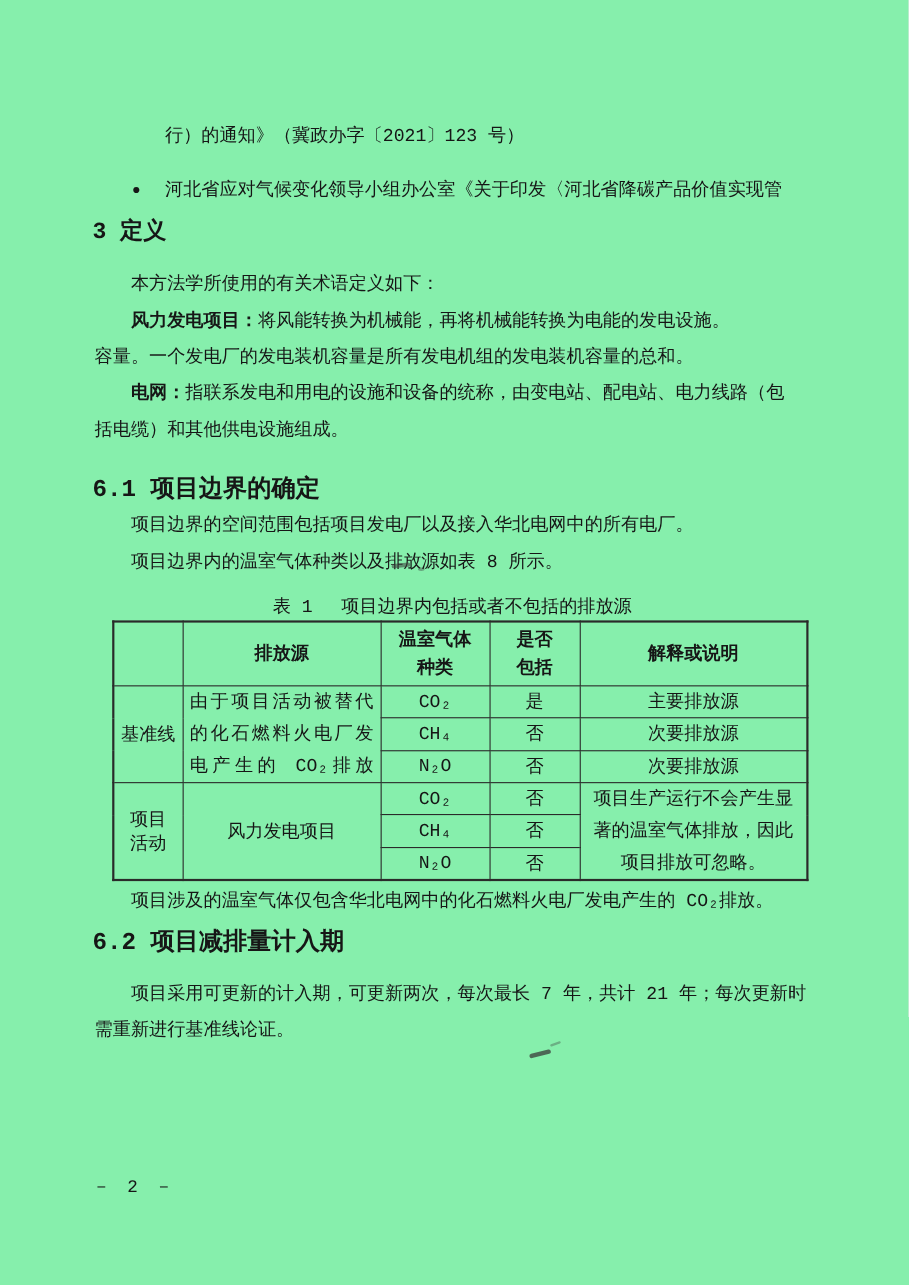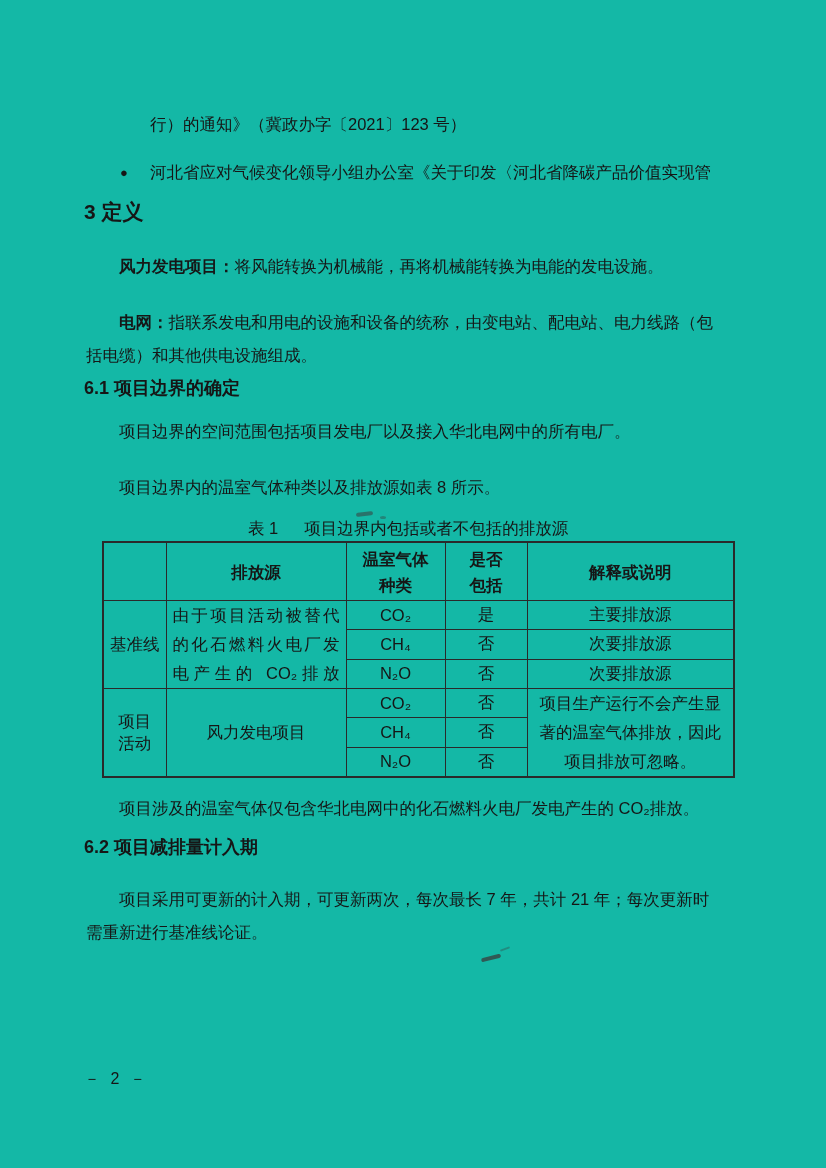--- a/index.html
+++ b/index.html
@@ -1,37 +1,37 @@
 <!DOCTYPE html>
 <html><head>
 <meta charset="utf-8">
 <style>
   html,body { margin:0; padding:0; background:#e8e8e8; }
   .page {
     position:relative; width:826px; height:1168px; margin:0 auto;
-    background:#14b8a6; color:#161616; overflow:hidden;
-    font-family:Liberation Sans, sans-serif;
+    background:#86efac; color:#161616; overflow:hidden;
+    font-family:Liberation Mono, monospace;
   }
   .content { position:absolute; left:86px; top:107px; width:652px; }
 
   .ref-line { font-size:16.5px; line-height:34px; padding-left:64px; }
   .bullet-item { position:relative; padding-left:64px; margin-top:13px;
                  font-size:16.5px; line-height:37px; }
   .bullet-dot { position:absolute; left:34px; top:0; font-size:13px; line-height:37px; }
 
   .h-big { font-size:21px; font-weight:bold; line-height:30px; margin:6px 0 0 -2px; }
   .h-big.second { margin-top:3px; }
-  .h-sub { font-size:18px; font-weight:bold; line-height:26px; margin:3px 0 0 -2px; }
+  .h-sub { font-size:22px; font-weight:bold; line-height:26px; margin:26px 0 0 -2px; }
   .h-sub.s62 { margin-top:9px; }
 
   .para { font-size:16.5px; line-height:33px; }
   .para.mt { margin-top:15px; }
-  .para.mt2 { margin-top:14px; }
+  .para.mt2 { margin-top:2px; }
   .para.mt3 { margin-top:16px; }
-  .line-indent { padding-left:33px;margin-top:23px; }
+  .line-indent { padding-left:33px; }
   .term { font-weight:bold; }
 
   .tbl-caption { margin-top:12px; padding-left:162px; font-size:16.5px; line-height:25px; }
   .tbl-caption .cap-label { margin-right:26px; }
 
   table.t1 { border-collapse:collapse; table-layout:fixed; width:631px;
              margin:0 0 0 16px; font-size:16.5px; }
   table.t1 { border:2px solid #2a2a2a;padding-left:48px; }
   table.t1 td { border:1.5px solid #2a2a2a; text-align:center; vertical-align:middle;
                 padding:0 6px; }
@@ -59,26 +59,28 @@
 
     <div class="ref-line">行）的通知》（冀政办字〔2021〕123 号）</div>
 
     <div class="bullet-item">
       <span class="bullet-dot">●</span>
       <div>河北省应对气候变化领导小组办公室《关于印发〈河北省降碳产品价值实现管</div>
     </div>
 
     <div class="h-big">3 定义</div>
 
+    <div class="para mt line-indent">本方法学所使用的有关术语定义如下：</div>
 
     <div class="para line-indent">
       <span class="term">风力发电项目：</span><span>将风能转换为机械能，再将机械能转换为电能的发电设施。</span>
     </div>
 
     <div class="para">
+      <div>容量。一个发电厂的发电装机容量是所有发电机组的发电装机容量的总和。</div>
     </div>
 
     <div class="para">
       <div class="line-indent">
         <span class="term">电网：</span><span>指联系发电和用电的设施和设备的统称，由变电站、配电站、电力线路（包</span>
       </div>
       <div>括电缆）和其他供电设施组成。</div>
     </div>
 
 

